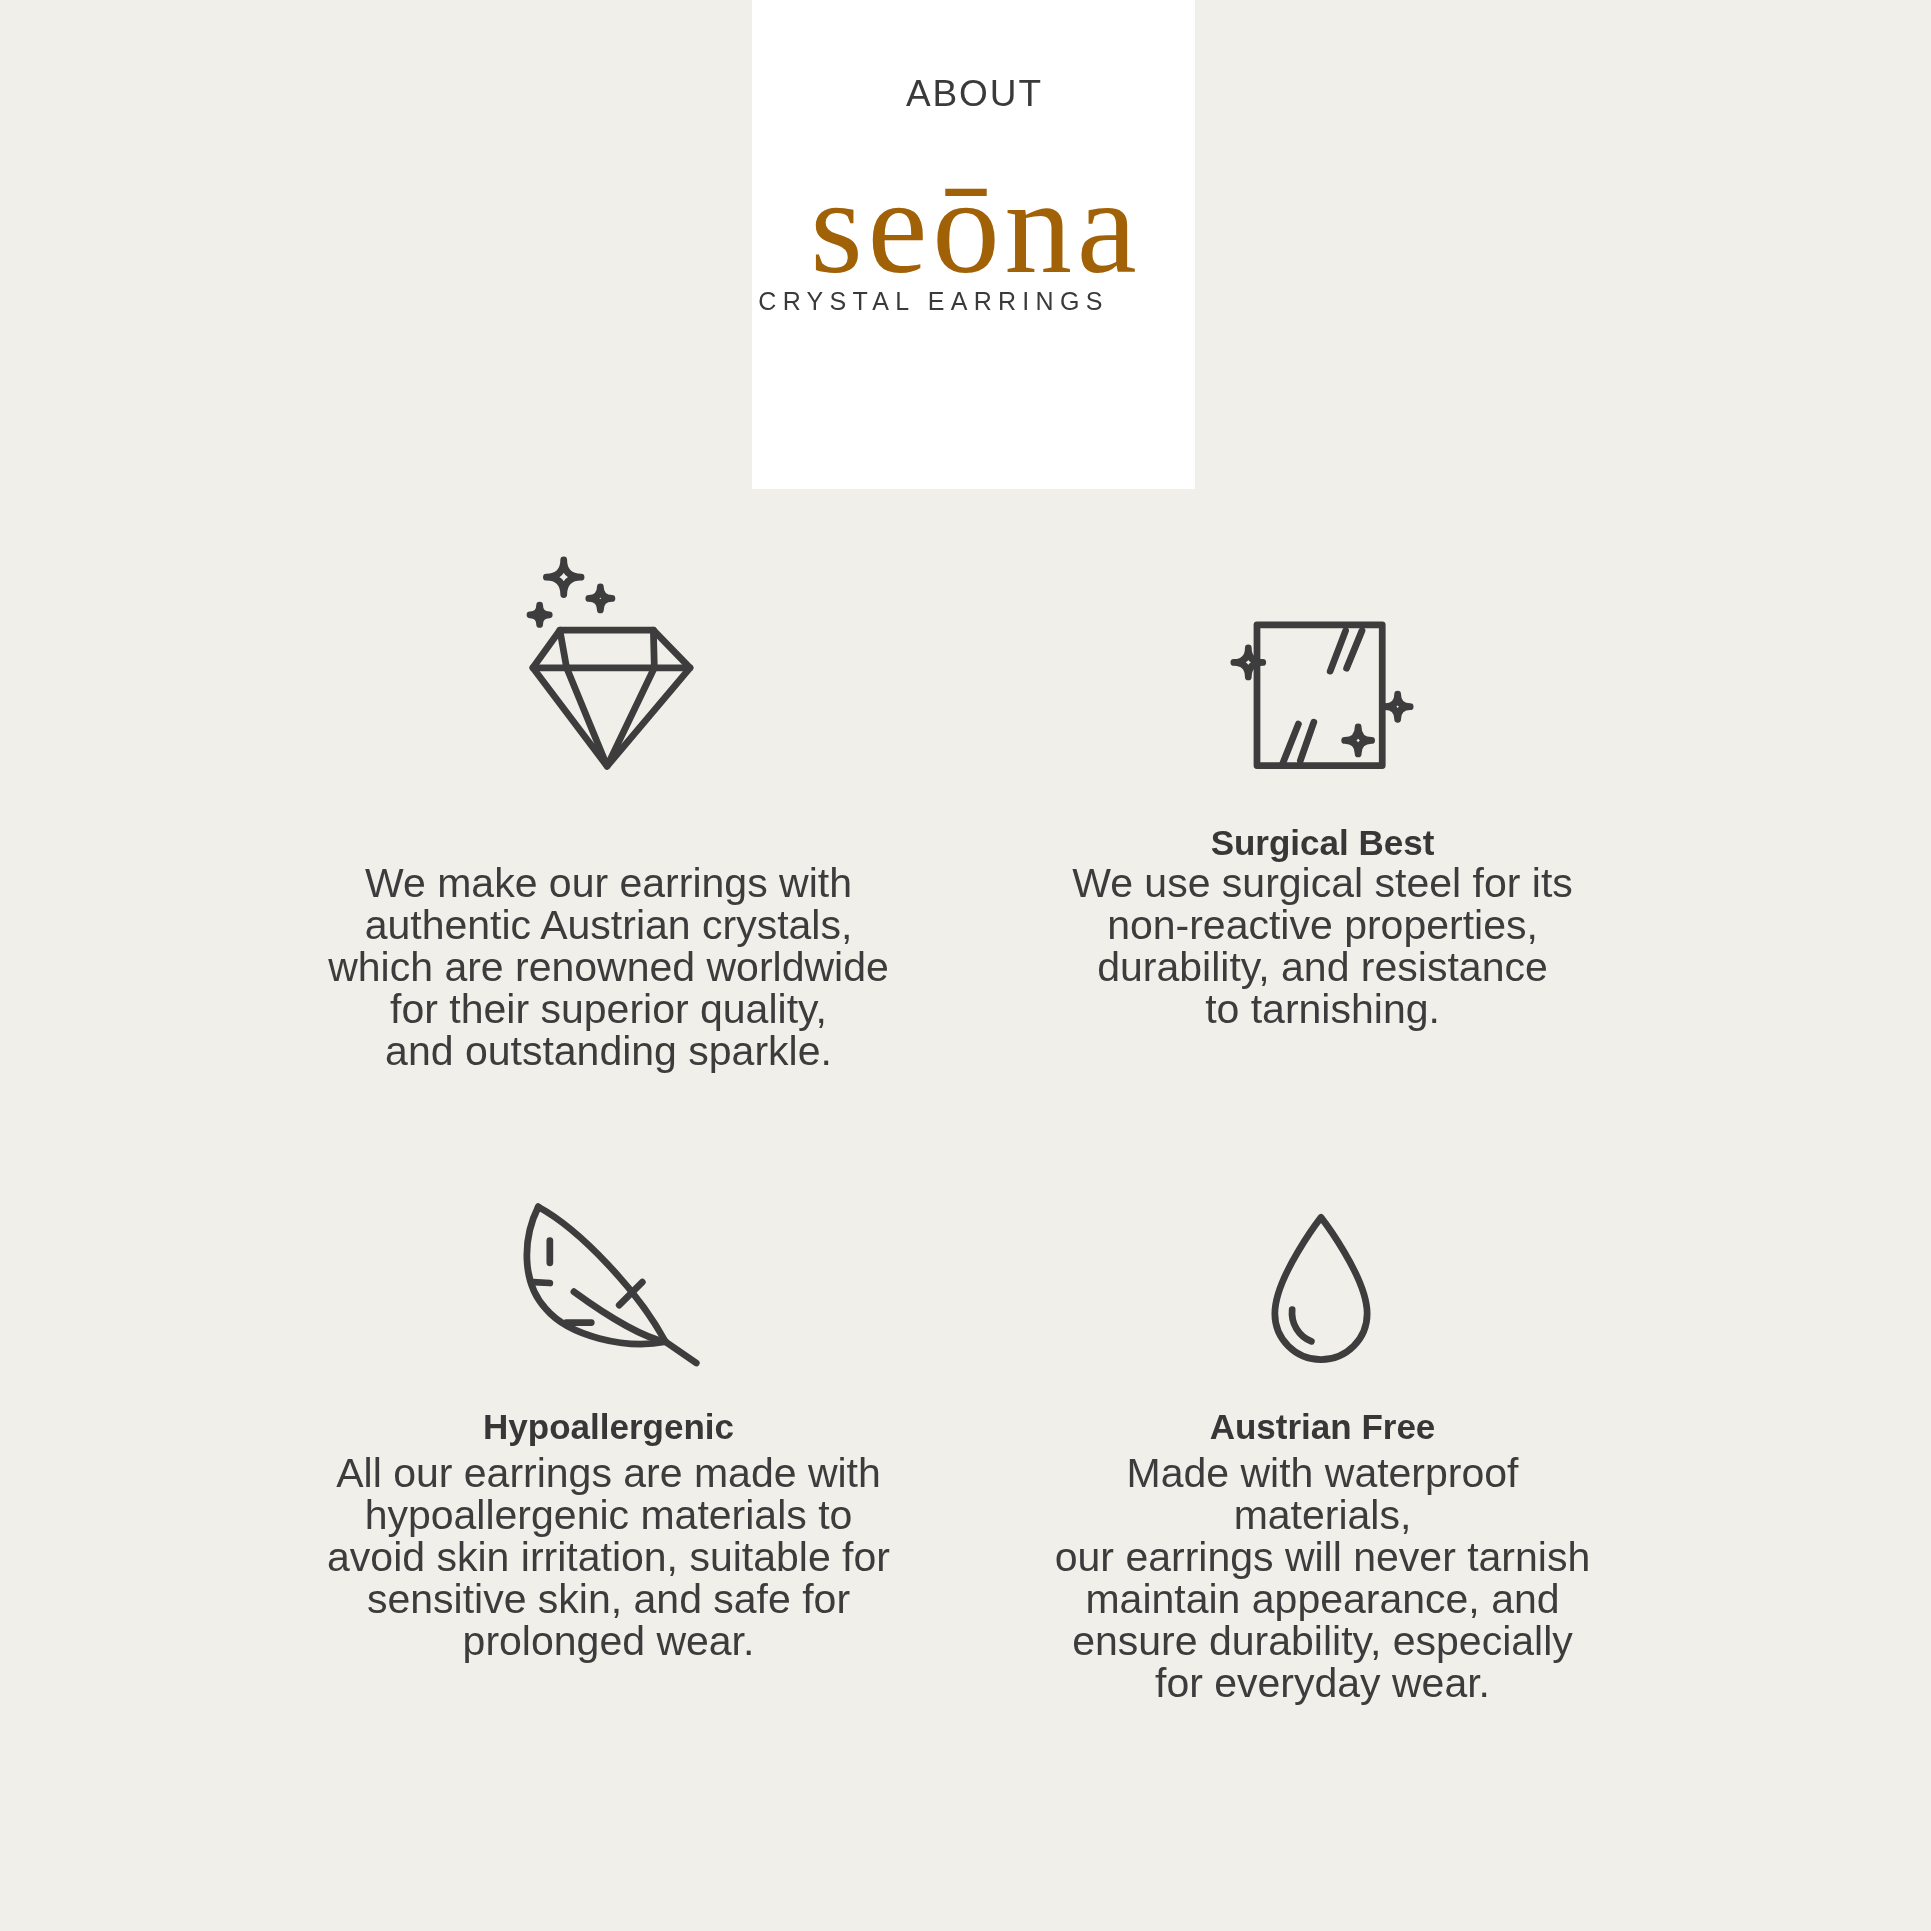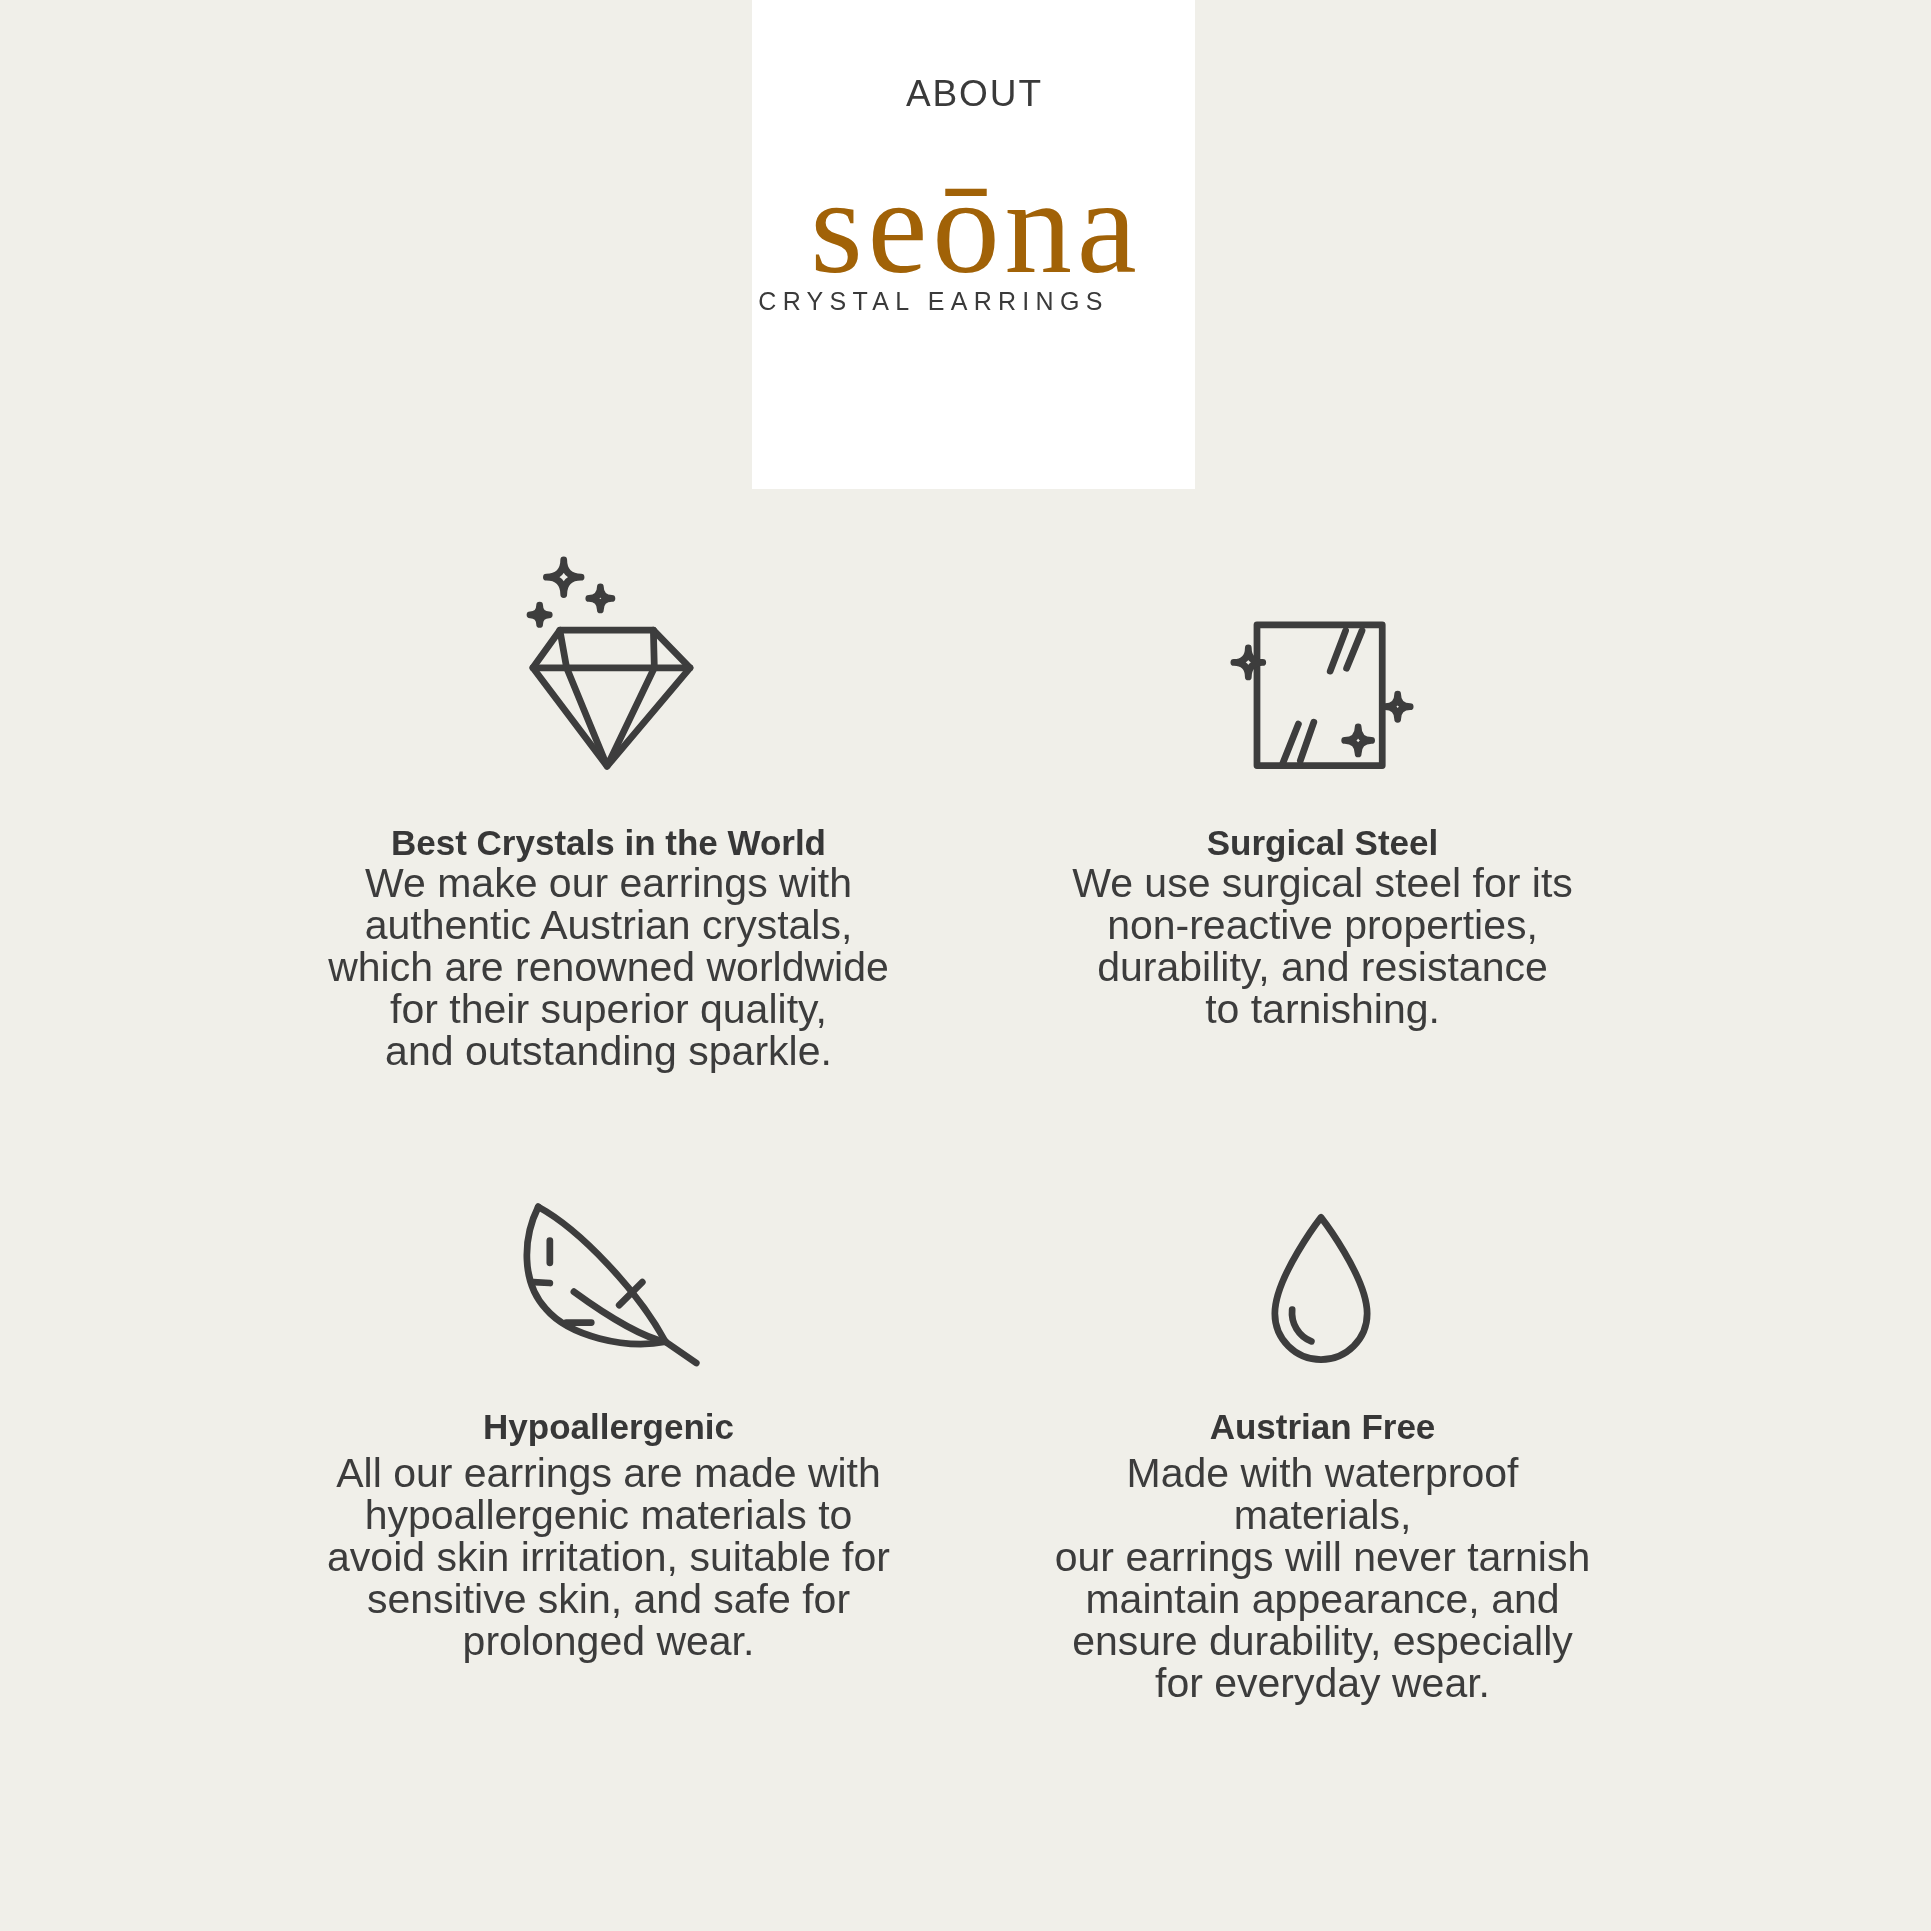--- a/index.html
+++ b/index.html
@@ -102,36 +102,35 @@
   </div>
 
   <svg class="icon-svg diamond-pos" width="170" height="214" viewBox="0 0 176 222" fill="none" stroke="#3d3d3d" stroke-width="7" stroke-linecap="round" stroke-linejoin="round">
     <path d="M 40,4 Q 40,22 58,22 Q 40,22 40,40 Q 40,22 22,22 Q 40,22 40,4 Z"></path>
     <path d="M 78,32 Q 78,44 90,44 Q 78,44 78,56 Q 78,44 66,44 Q 78,44 78,32 Z"></path>
     <path d="M 15,51 Q 15,61 25,61 Q 15,61 15,71 Q 15,61 5,61 Q 15,61 15,51 Z"></path>
     <path d="M 36,77 L 133,77 L 171,116 L 85,218 L 8,116 Z"></path>
     <path d="M 8,116 L 171,116"></path>
     <path d="M 36,77 L 43,116 M 133,77 L 134,116 M 43,116 L 85,218 M 134,116 L 85,218"></path>
   </svg>
-  <div class="feature-title t-r1c1">Best Crystals in the World</div>
   <div class="feature-body b-r1c1">We make our earrings with
 authentic Austrian crystals,
 which are renowned worldwide
 for their superior quality,
 and outstanding sparkle.</div>
 
   <svg class="icon-svg steel-pos" width="185" height="162" viewBox="0 0 192 168" fill="none" stroke="#3d3d3d" stroke-width="7" stroke-linecap="round" stroke-linejoin="round">
     <path d="M 28,6 H 158 V 152 H 28 Z"></path>
     <path d="M 104,54 L 120,12 M 121,51 L 137,12"></path>
     <path d="M 55,149 L 71,109 M 73,147 L 87,107"></path>
     <path d="M 19,30 Q 19,45 34,45 Q 19,45 19,60 Q 19,45 4,45 Q 19,45 19,30 Z"></path>
     <path d="M 174,78 Q 174,91 187,91 Q 174,91 174,104 Q 174,91 161,91 Q 174,91 174,78 Z"></path>
     <path d="M 133,112 Q 133,126 147,126 Q 133,126 133,140 Q 133,126 119,126 Q 133,126 133,112 Z"></path>
   </svg>
-  <div class="feature-title t-r1c2">Surgical Steel</div>
+  <div class="feature-title t-r1c2">Surgical Best</div>
   <div class="feature-body b-r1c2">We use surgical steel for its
 non-reactive properties,
 durability, and resistance
 to tarnishing.</div>
 
   <svg class="icon-svg feather-pos" width="185" height="172" viewBox="0 0 192 178" fill="none" stroke="#3d3d3d" stroke-width="7" stroke-linecap="round" stroke-linejoin="round">
     <path d="M 20,10 C 4,42 2,88 28,116 C 52,144 110,158 152,150"></path>
     <path d="M 20,10 C 64,34 124,98 152,150"></path>
     <path d="M 152,150 L 184,172"></path>
     <path d="M 57,98 C 98,128 132,146 152,150"></path>

